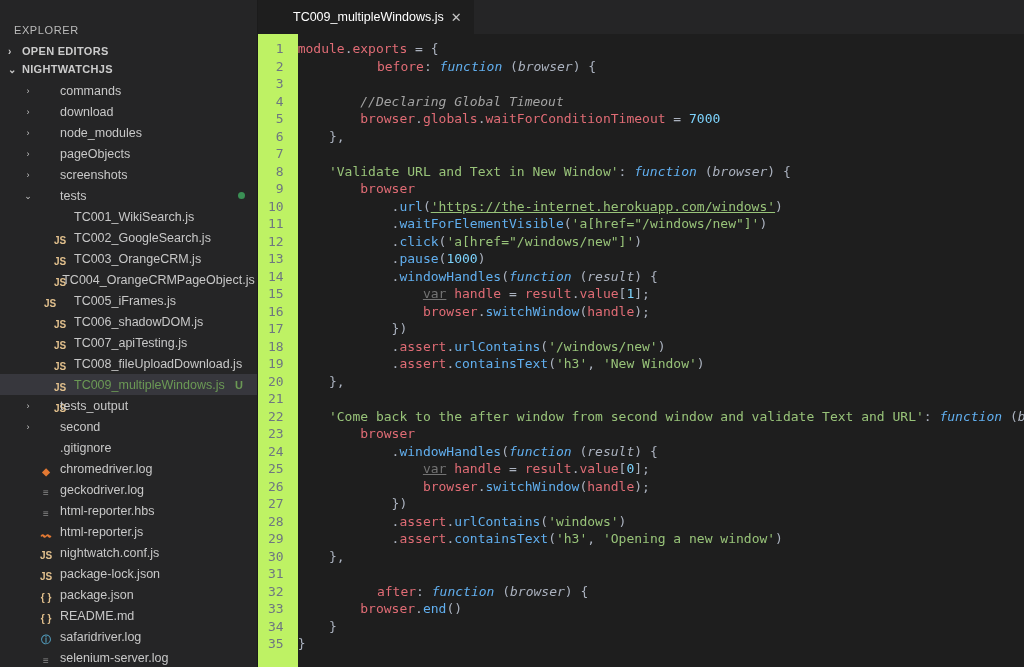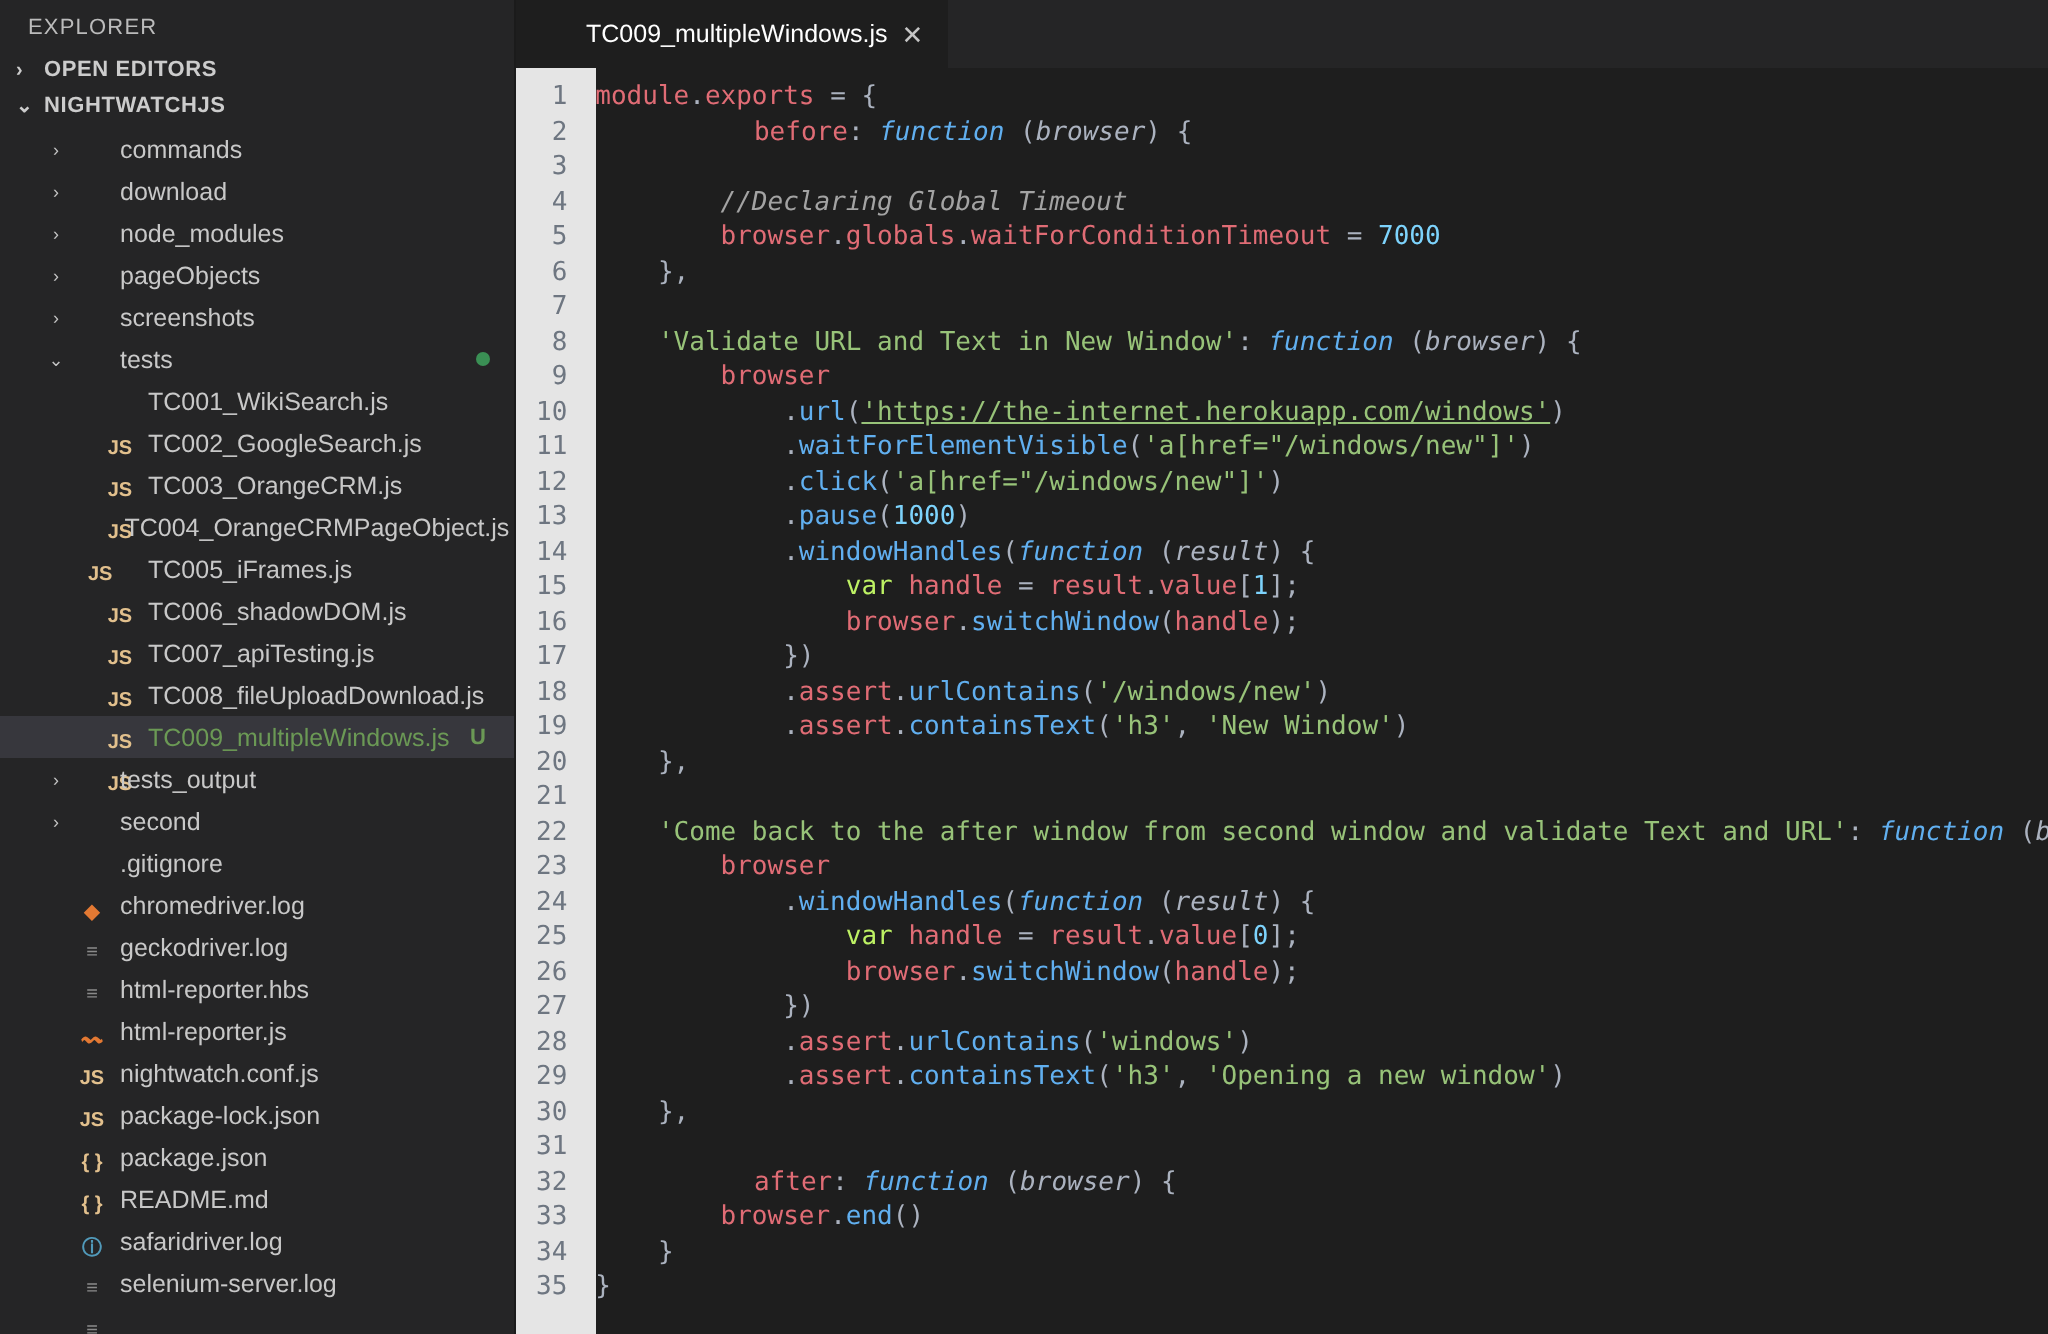--- a/index.html
+++ b/index.html
@@ -15,21 +15,21 @@
   }
   .sidebar {
     width: 258px;
     background: #252526;
     display: flex;
     flex-direction: column;
     border-right: 1px solid #1b1b1b;
     overflow-y: auto;
   }
   .sidebar-header {
-    padding: 8px 14px 6px;
+    padding: 24px 14px 6px;
     font-size: 11px;
     letter-spacing: 0.6px;
     color: #bbbbbb;
     font-weight: 400;
   }
   .section-head {
     display: flex;
     align-items: center;
     gap: 4px;
     padding: 3px 8px;
@@ -98,28 +98,28 @@
     overflow:auto;
     font-family: "SF Mono","Menlo","Consolas",monospace;
     font-size: 13px;
     line-height: 17.5px;
   }
   .gutter {
     text-align: right;
     color:#6e7681;
     padding: 6px 14px 6px 10px;
     user-select:none;
-    background:#e5e5e5;
+    background:#bef264;
   }
   .code {
     padding: 6px 0;
     white-space: pre;
     color:#abb2bf;
   }
-  .tok-kw   { color:#bef264; }
+  .tok-kw   { color:#737373;text-decoration:underline; }
   .tok-prop { color:#e06c75;margin-left:48px; }
   .tok-func { color:#61afef; font-style: italic;}
   .tok-funcname { color:#61afef; }
   .tok-param{ color:#abb2bf; font-style: italic;}
   .tok-str  { color:#98c379;margin-top:16px; }
   .tok-url  { color:#98c379; text-decoration: underline; }
   .tok-num  { color:#7dd3fc; }
   .tok-cmt  { color:#a3a3a3; font-style: italic; text-align: center; }
   .tok-punct{ color:#abb2bf; }
   .tok-obj  { color:#e06c75; }

